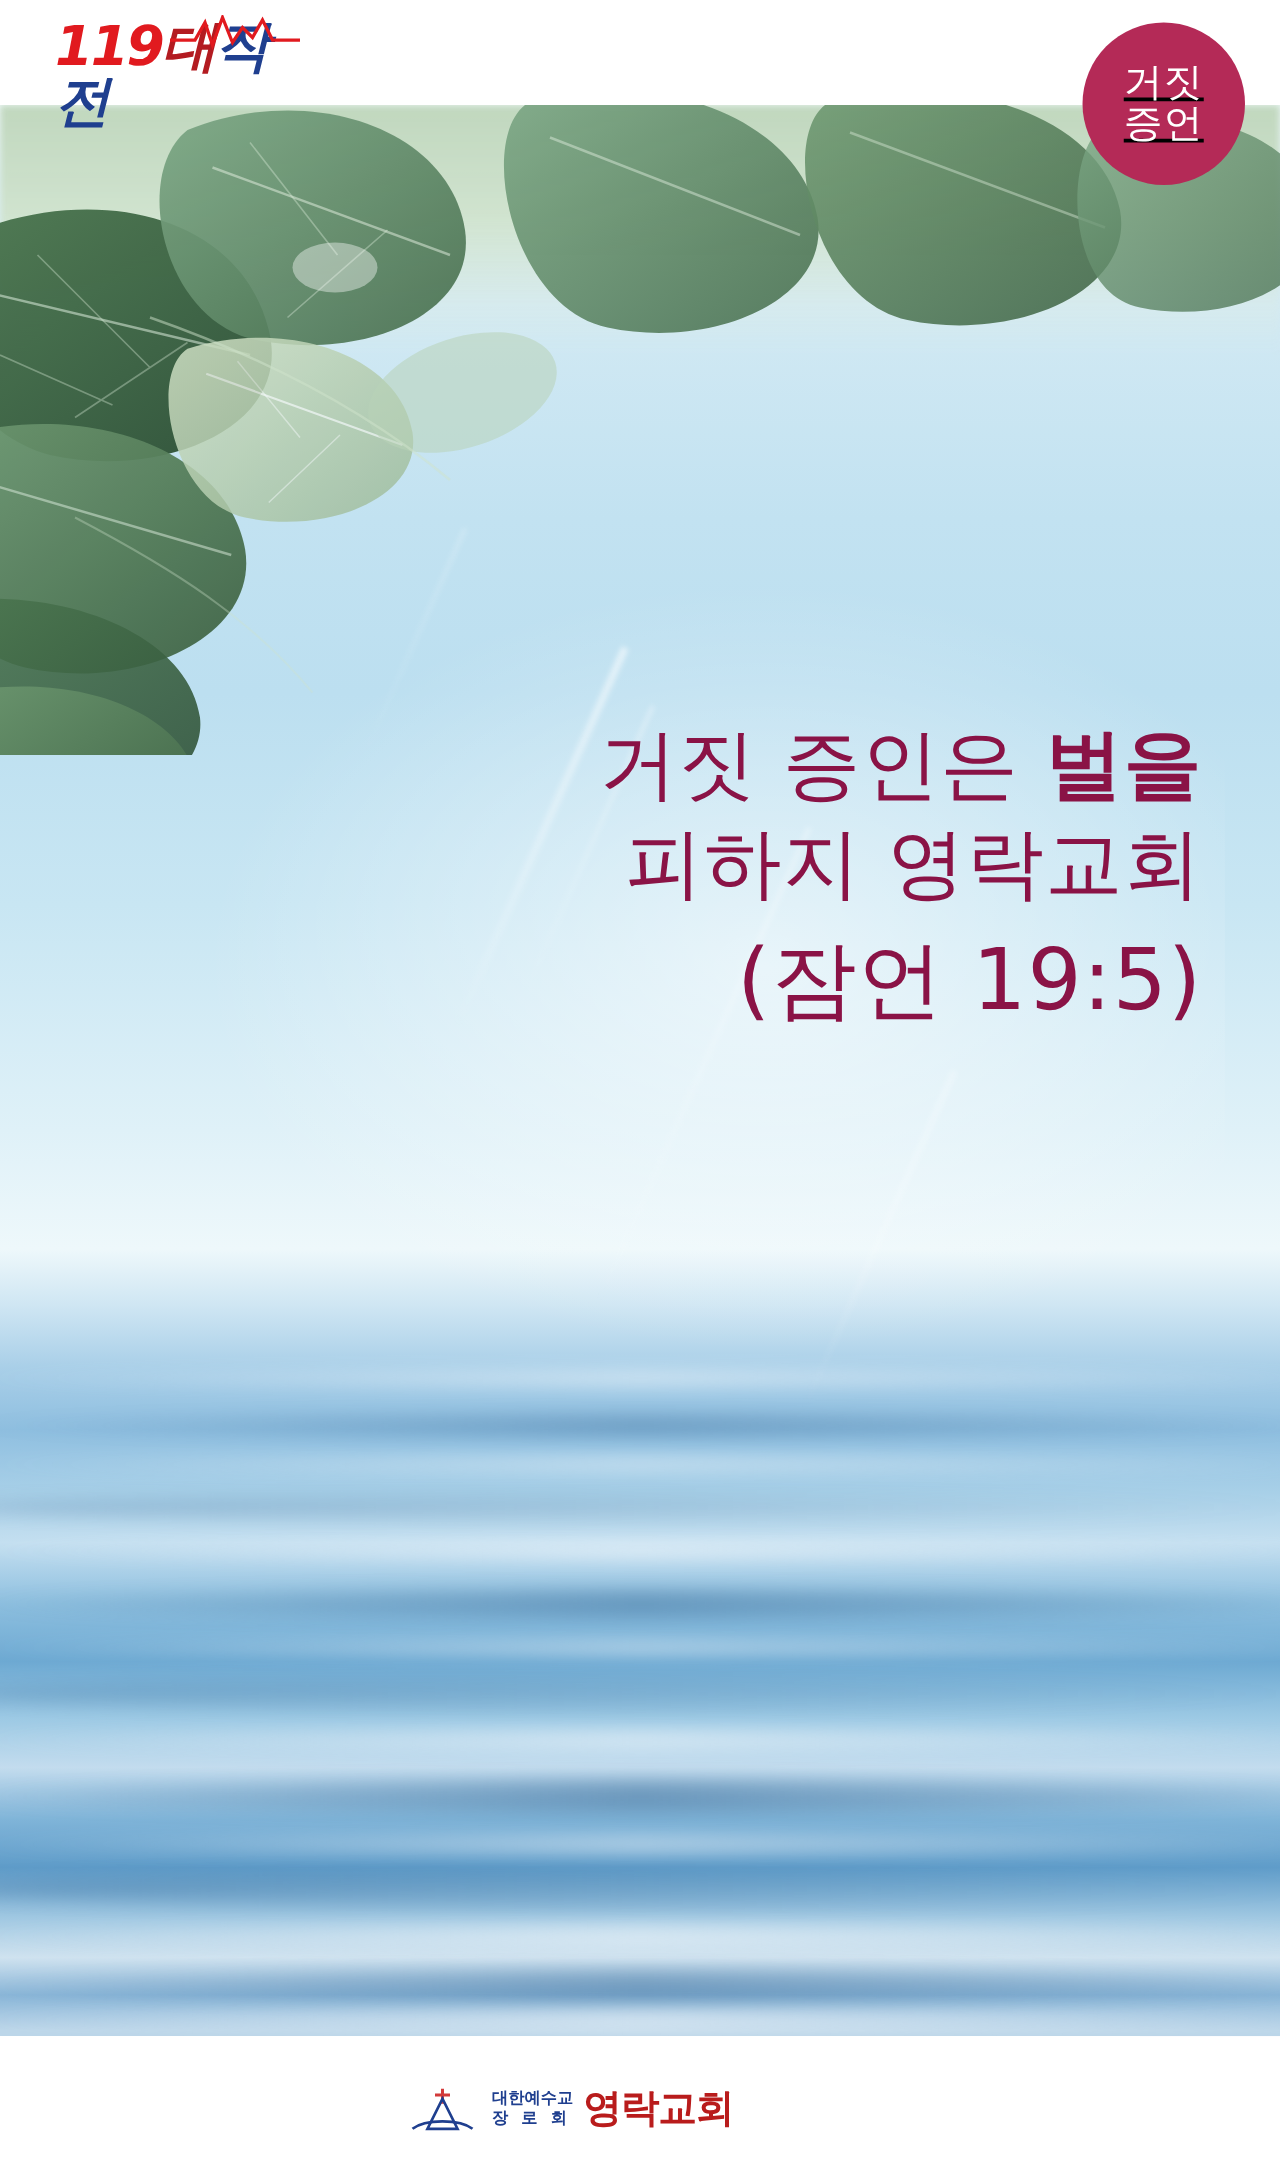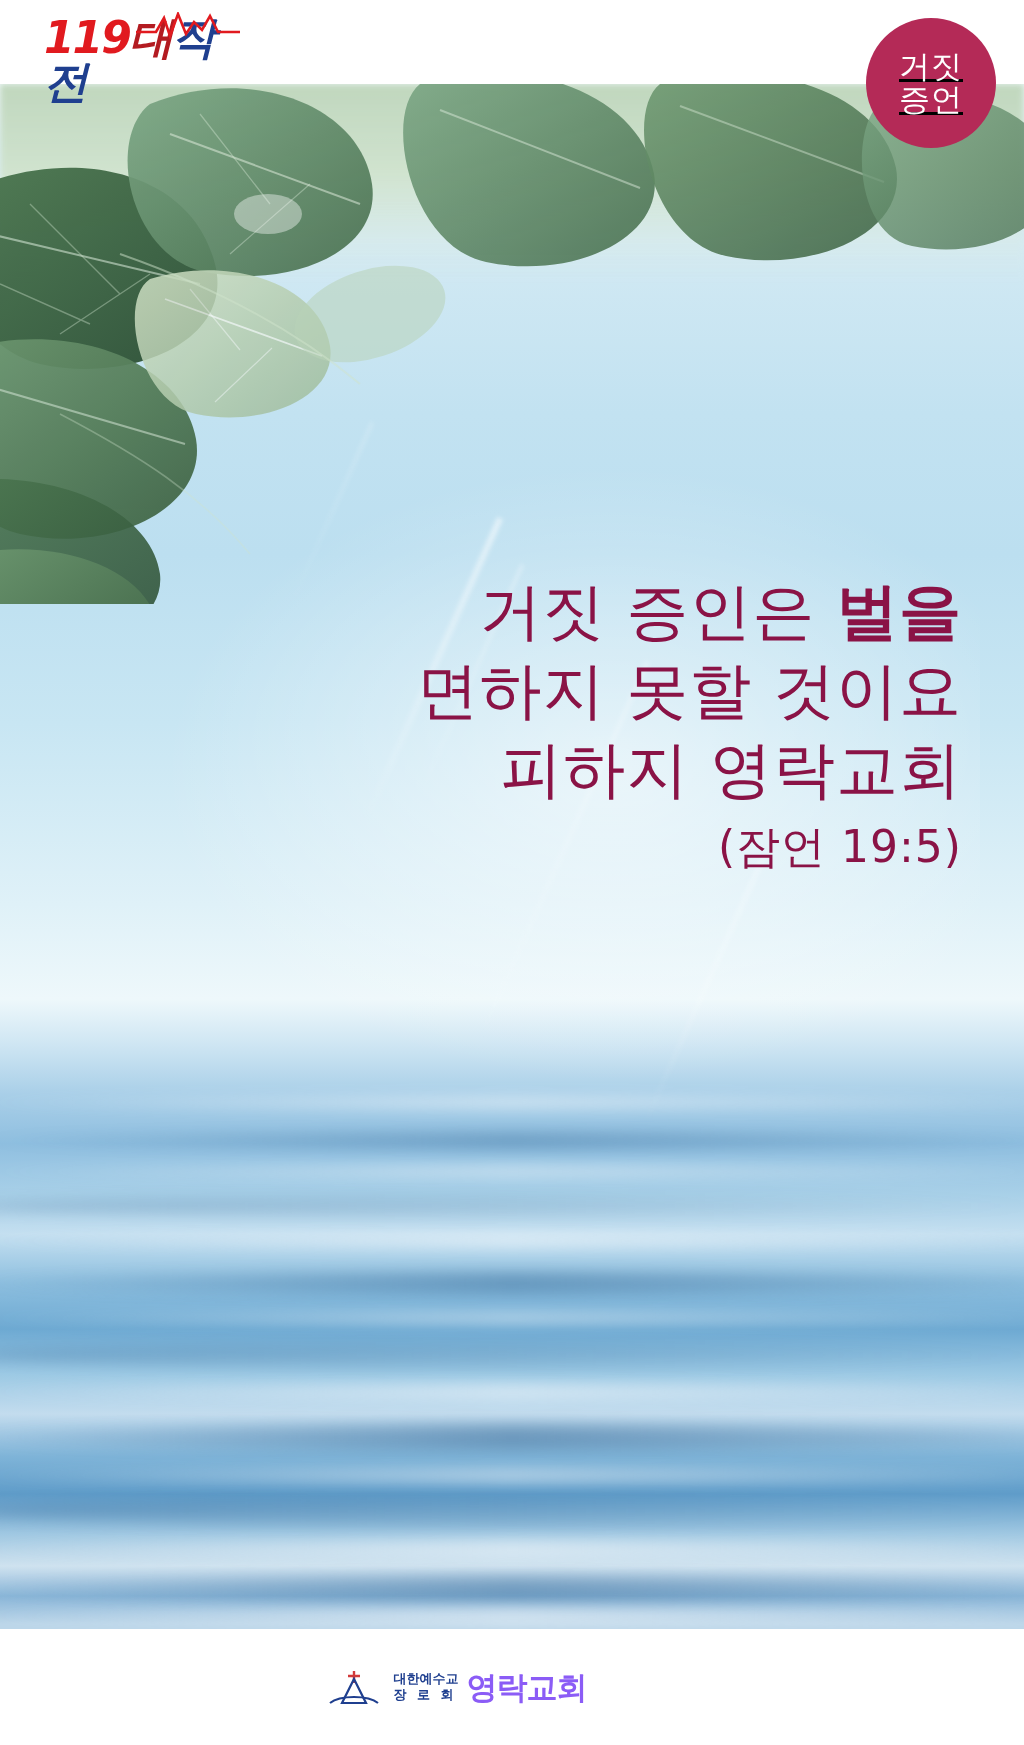--- a/index.html
+++ b/index.html
@@ -89,36 +89,36 @@
   
   .verse{
     position:absolute;right:62px;top:575px;width:720px;z-index:5;
     text-align:right;color:#8a1346;font-family:"DejaVu Sans",sans-serif;
   }
   .vline{line-height:1.18;margin:0 0 6px 0;white-space:nowrap;}
   .l1,.l2,.l4{font-size:62px;font-weight:400;letter-spacing:1px;}
   .l3{font-size:62px;font-weight:400;letter-spacing:1px;}
   .strong{font-weight:bold;margin-top:20px;}
   .big{font-size:78px;font-weight:bold;letter-spacing:0;}
-  .ref{font-size:44px;font-weight:400;margin-top:12px;letter-spacing:1px;}
+  .ref{font-size:68px;font-weight:400;margin-top:12px;letter-spacing:1px;}
 
   
   .footer{
     position:absolute;left:0;bottom:0;width:912px;height:116px;background:#fff;z-index:7;
     display:flex;align-items:center;justify-content:center;gap:12px;
   }
   .church-mark{width:56px;height:40px;position:relative;}
   .church-txt{display:flex;align-items:flex-end;gap:8px;}
   .denom{
     font-family:"DejaVu Sans",sans-serif;font-size:13px;color:#1f3f8f;line-height:1.25;
     text-align:left;font-weight:bold;
   }
   .denom div:last-child{letter-spacing:3px;}
   .cname{
-    font-family:"DejaVu Sans",sans-serif;font-size:31px;font-weight:bold;color:#8b5cf6;
+    font-family:"DejaVu Sans",sans-serif;font-size:31px;font-weight:bold;color:#b91c1c;
     line-height:1;letter-spacing:-1px;
   }
 </style>
 </head>
 <body>
 
 <div class="poster">
 
   <div class="bg">
     <div class="sky"></div>
@@ -237,21 +237,20 @@
 
   <div class="badge">
     <span>거짓</span>
     <span>증언</span>
   </div>
 
   <div class="verse">
     <div class="vline l1">
       <span>거짓 증인은 </span><span class="strong">벌을</span>
     </div>
-    <div class="vline l2">면하지 못할 것이요</div>
     <div class="vline l4">피하지 영락교회</div>
     <div class="ref">(잠언 19:5)</div>
   </div>
 
   <div class="footer">
     <div class="church-mark">
       <svg viewBox="0 0 56 40" width="56" height="40">
         <path d="M28 4 L28 16 M22 9 L34 9" stroke="#d23a3a" stroke-width="2.4" fill="none"></path>
         <path d="M28 12 L40 36 L16 36 Z" fill="none" stroke="#1f3f8f" stroke-width="2.2"></path>
         <path d="M4 36 C14 28 42 28 52 36" fill="none" stroke="#1f3f8f" stroke-width="2.2"></path>

